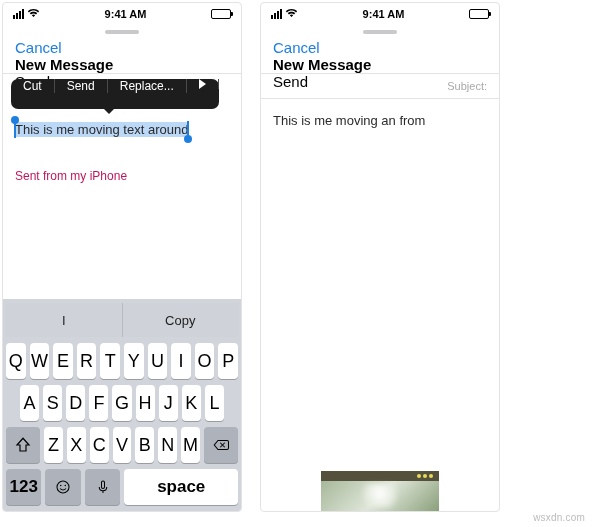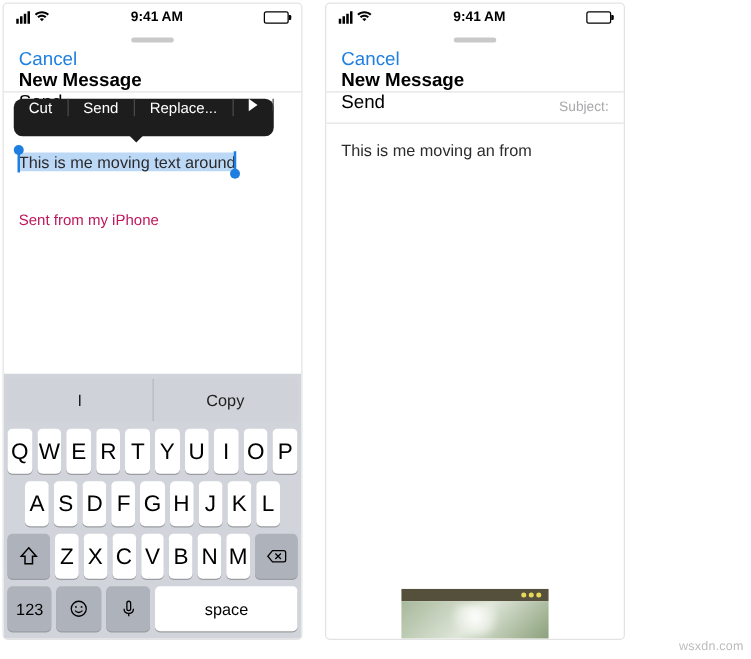--- a/index.html
+++ b/index.html
@@ -53,35 +53,35 @@
   .kb { background:#d1d4da; padding:4px 3px 6px 3px; }
   .predict { display:flex; height:34px; background:#cfd2d8; }
   .predict .cell { flex:1; display:flex; align-items:center; justify-content:center; font-size:13px; color:#1e1e1e; border-right:1px solid #b7bac0;}
   .predict .cell:last-child { border-right:none;}
   .krow { display:flex; gap:4px; margin-top:6px; justify-content:center;}
   .key { background:#fff; border-radius:4px; height:36px; flex:1; display:flex; align-items:center; justify-content:center; font-size:18px; color:#000; box-shadow: 0 1px 0 #9a9ca1;}
   .key.dark { background:#aeb2bb; color:#000; }
   .key.dark.small { font-size:13px; }
   .krow.r2 { padding: 0 14px;}
   .krow.r3 .key.dark:first-child, .krow.r3 .key.dark:last-child { flex: 0 0 34px;}
-  .krow.r4 .key { font-size:13px;}
+  .krow.r4 .key { font-size:17px;font-weight:bold;}
   .krow.r4 .space { flex:3.2; }
   .krow.r4 .num, .krow.r4 .emoji, .krow.r4 .mic, .krow.r4 .ret { flex:1;}
   .backsp svg, .shift svg, .mic svg, .emoji svg { width:18px; height:18px; }
 
   
   .subject { padding: 6px 12px; font-size:11px; color:#a9a9ac;text-align:right; }
   .thumb-wrap { position:absolute; bottom:0; left:50%; transform:translateX(-50%); width:118px; height:40px; overflow:hidden;}
   .thumb-top { height:10px; background:#55503b; display:flex; align-items:center; justify-content:flex-end; padding-right:6px;}
   .thumb-top .dots { display:flex; gap:2px;}
   .thumb-top .dots span{ width:4px;height:4px;border-radius:50%;background:#e8d85a;}
   .thumb-img { height:30px; background: linear-gradient(135deg,#a7b89a 0%, #dfe6d9 50%, #8aa07a 100%); position:relative;}
   .thumb-img::after{content:"";position:absolute;left:30%;top:10%;width:40%;height:80%;background: radial-gradient(circle at 50% 40%, #fff 0%, #e9eee4 40%, transparent 70%); filter:blur(2px);}
 
-  .watermark { position:absolute; right:6px; bottom:4px; font-size:10px; color:#bcbcbc; font-family: Arial, sans-serif; letter-spacing:0.2px;}
+  .watermark { position:absolute; right:16px; bottom:4px; font-size:10px; color:#bcbcbc; font-family: Arial, sans-serif; letter-spacing:0.2px;}
 </style>
 </head>
 <body>
 
 <div class="wrap">
 
   <div class="phone">
     <div class="status">
       <div class="left">
         <span class="bars">

